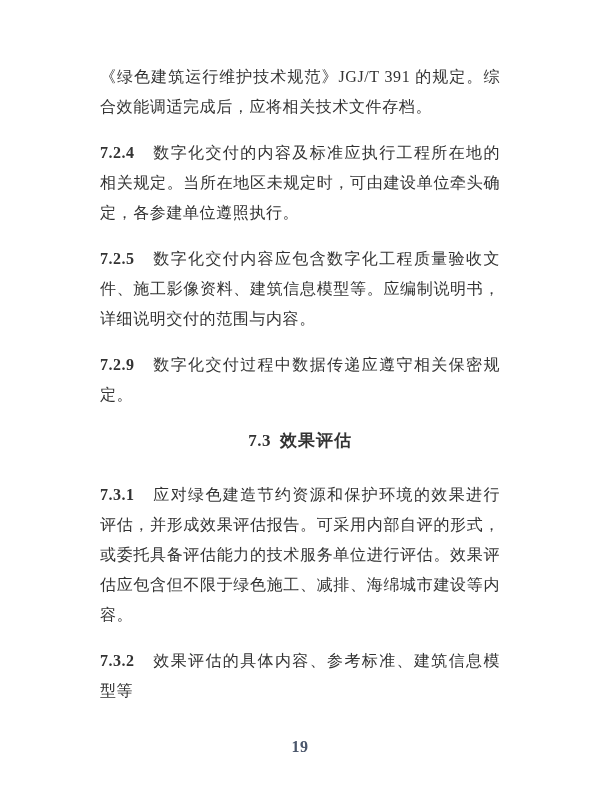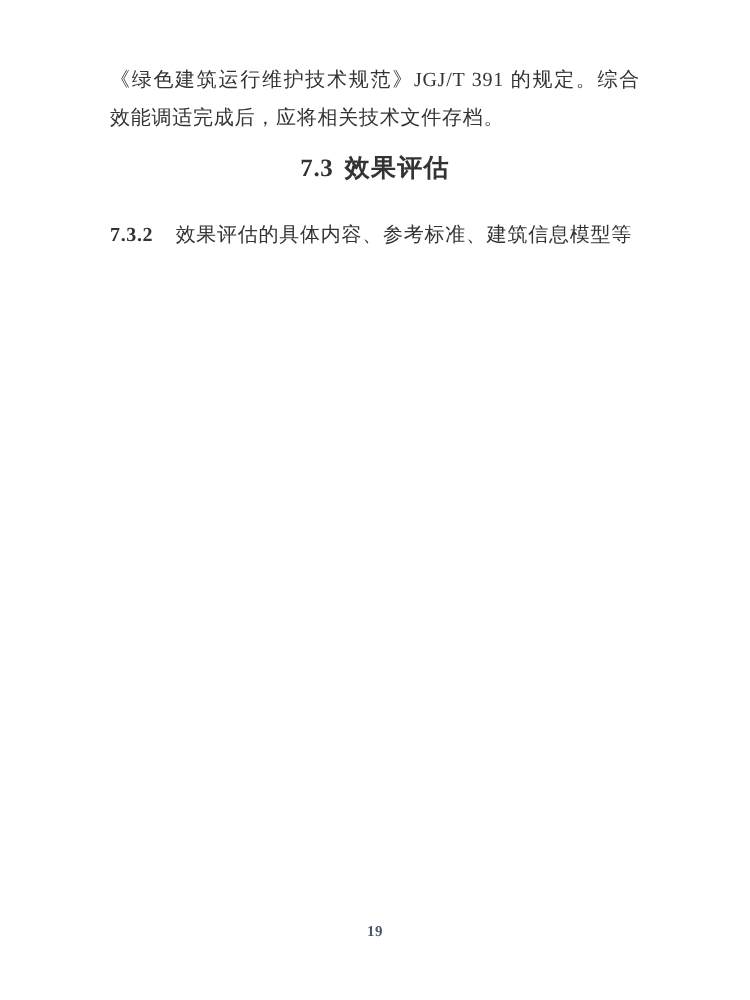--- a/index.html
+++ b/index.html
@@ -16,72 +16,76 @@
     font-family: "Liberation Serif", "DejaVu Serif", serif;
     color: #333333;
   }
   .content {
     position: absolute;
     top: 46px;
     left: 84px;
     width: 432px;
   }
   .para {
-    margin: 4px;
+    margin: 16px;
     font-size: 16px;
     line-height: 30px;
     letter-spacing: 0.6px;
     text-align: justify;
     text-justify: inter-character;
   }
   .num {
     font-weight: bold;
     letter-spacing: 0.5px;
     margin-right: 18px;
     white-space: nowrap;
   }
   .heading {
     margin: 10px 0 24px 0;
-    font-size: 20px;
+    font-size: 17px;
     line-height: 30px;
     font-weight: bold;
     text-align: center;
     letter-spacing: 1px;
   }
   .heading .h-num {
     margin-right: 9px;
     letter-spacing: 0.5px;
   }
   .pageno {
     position: absolute;
     top: 738px;
     left: 0;
     width: 100%;
     text-align: center;
-    font-size: 12px;
+    font-size: 16px;
     font-weight: bold;
     color: #4a566b;
     letter-spacing: 0.5px;
   }
 </style>
 </head>
 <body>
 
 <div class="page">
   <div class="content">
 
     <p class="para"><span class="txt">《绿色建筑运行维护技术规范》JGJ/T 391 的规定。综合效能调适完成后，应将相关技术文件存档。</span></p>
 
+    <p class="para"><span class="num">7.2.4</span><span class="txt">数字化交付的内容及标准应执行工程所在地的相关规定。当所在地区未规定时，可由建设单位牵头确定，各参建单位遵照执行。</span></p>
+
+    <p class="para"><span class="num">7.2.5</span><span class="txt">数字化交付内容应包含数字化工程质量验收文件、施工影像资料、建筑信息模型等。应编制说明书，详细说明交付的范围与内容。</span></p>
 
 
 
 
-
+    <p class="para"><span class="num">7.2.9</span><span class="txt">数字化交付过程中数据传递应遵守相关保密规定。</span></p>
 
     <h2 class="heading"><span class="h-num">7.3</span><span class="h-title">效果评估</span></h2>
 
+    <p class="para"><span class="num">7.3.1</span><span class="txt">应对绿色建造节约资源和保护环境的效果进行评估，并形成效果评估报告。可采用内部自评的形式，或委托具备评估能力的技术服务单位进行评估。效果评估应包含但不限于绿色施工、减排、海绵城市建设等内容。</span></p>
 
     <p class="para"><span class="num">7.3.2</span><span class="txt">效果评估的具体内容、参考标准、建筑信息模型等</span></p>
 
   </div>
 
   <div class="pageno">19</div>
 </div>
 
 </body></html>

